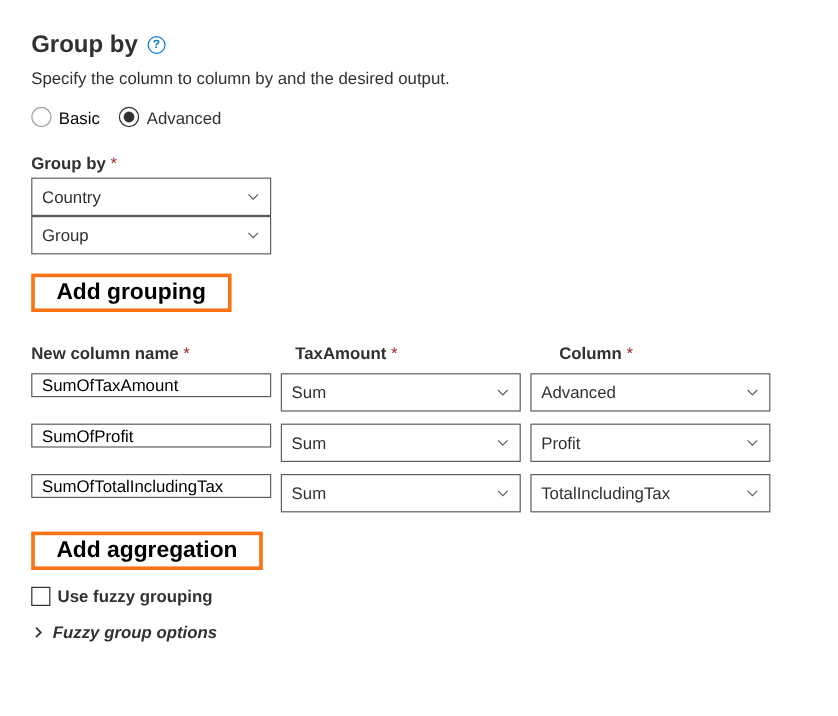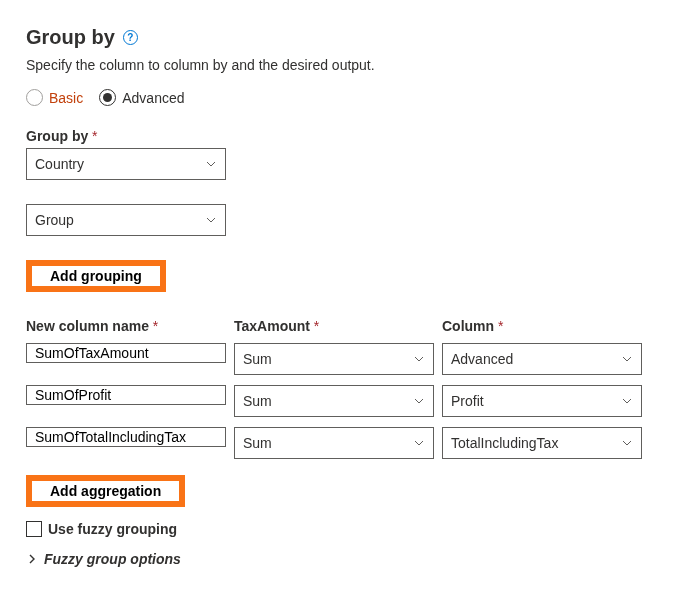--- a/index.html
+++ b/index.html
@@ -20,21 +20,21 @@
     color: #0078d4; font-size: 10px; font-weight: 600;
   }
   .subtitle { margin: 8px 0 16px 0; }
   .radio-row { display: flex; gap: 16px; align-items: center; margin-bottom: 22px; }
   .radio-opt { display: flex; align-items: center; gap: 6px; cursor: pointer; }
   .radio-circle {
     width: 17px; height: 17px; border-radius: 50%;
     display: inline-flex; align-items: center; justify-content: center;
   }
   .radio-unselected { border: 1px solid #a19f9d; }
-  .radio-unselected-lbl { color: #c2410c; }
+  .radio-unselected-lbl { color: #000000; }
   .radio-selected { border: 1px solid #323130; }
   .radio-dot { width: 9px; height: 9px; border-radius: 50%; background: #323130; }
   .label { font-weight: 600; margin-bottom: 4px; display: block; }
   .req::after { content: " *"; color: #a4262c; font-weight: 400; }
   .dropdown {
     border: 1px solid #605e5c;
     height: 32px;
     display: flex; align-items: center; justify-content: space-between;
     padding: 0 8px;
     background: #fff;
@@ -43,33 +43,33 @@
   .text-input {
     border: 1px solid #605e5c;
     height: 20px;
     padding: 0 8px;
     width: 100%;
     font-family: inherit;
     font-size: 14px;
     outline: none;
   }
   .dd200 { width: 200px; }
-  .group-stack .dropdown { margin-bottom: 24px; }
+  .group-stack .dropdown { margin-bottom: 0; }
   .btn-secondary {
     height: 32px;
-    border: 6px solid #f97316;
+    border: 3px solid #f97316;
     background: #fff;
     padding: 0 18px;
     font-family: inherit;
-    font-size: 14px;
+    font-size: 19px;
     font-weight: 600;
     cursor: pointer;
   }
   .agg-section { margin-top: 26px; }
-  .agg-header { display: flex; gap: 8px; }
+  .agg-header { display: flex; gap: 20px; }
   .col-name  { width: 200px; }
   .col-op    { width: 200px; }
   .col-col   { width: 200px; }
   .agg-row { display: flex; gap: 8px; margin-top: 5px; }
   .agg-row + .agg-row { margin-top: 10px; }
   .add-btn-wrap { margin-top: 16px; }
   .check-row { display:flex; align-items:center; gap:6px; margin-top: 14px; cursor:pointer;font-weight:bold; }
   .checkbox {
     width: 16px; height: 16px; border: 1px solid #323130;
   }

